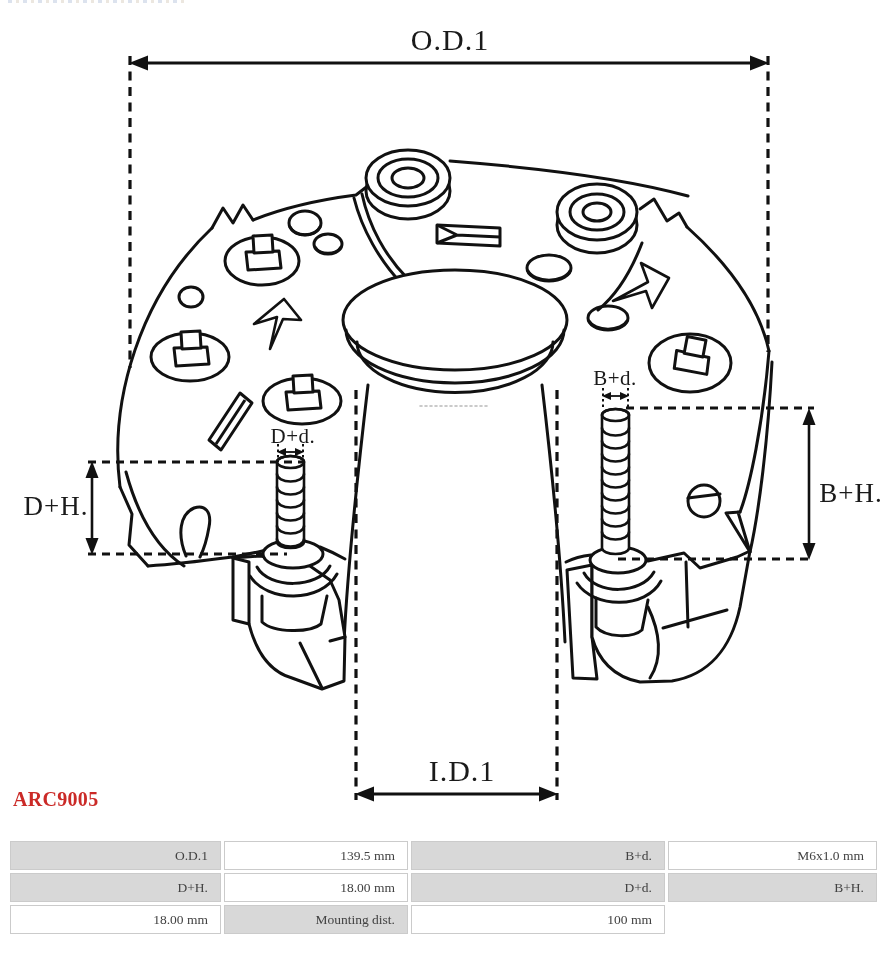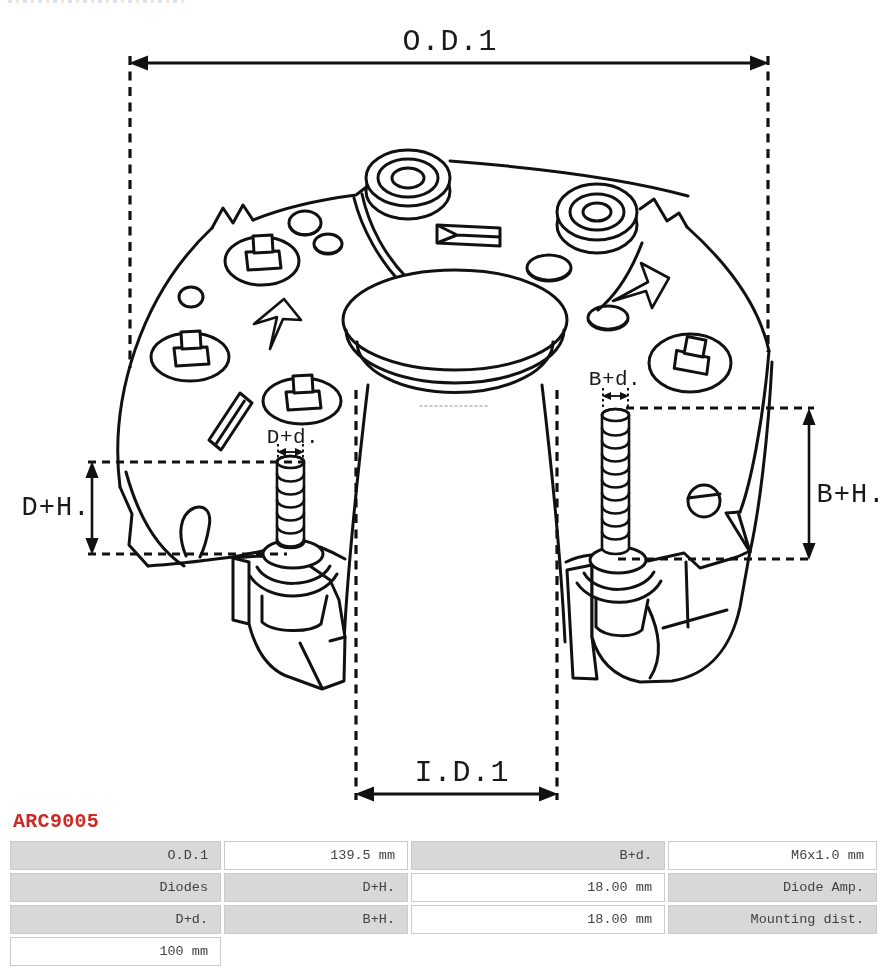--- a/index.html
+++ b/index.html
@@ -1,25 +1,25 @@
 <!DOCTYPE html>
 <html><head>
 <meta charset="utf-8">
 <style>
   html,body{margin:0;padding:0;background:#ffffff;}
   .page{position:relative;width:890px;height:979px;background:#ffffff;overflow:hidden;
-        font-family:Liberation Mono, monospace;}
+        font-family:Liberation Serif, serif;}
   .artifact{position:absolute;left:8px;top:0;width:180px;height:3px;opacity:.5;
     background:repeating-linear-gradient(90deg,#b9c6dd 0 4px,transparent 4px 8px,#d9cfc0 8px 11px,transparent 11px 15px);}
   .drawing{position:absolute;left:0;top:0;}
   .dim-text{fill:#1a1a1a;letter-spacing:1px;}
   .dim-big{font-size:30px;}
   .dim-mid{font-size:27px;}
   .dim-small{font-size:21px;letter-spacing:0.5px;}
-  .part-number{position:absolute;left:13px;top:810px;font-size:20px;font-weight:bold;
+  .part-number{position:absolute;left:13px;top:788px;font-size:20px;font-weight:bold;
     color:#cb2a27;letter-spacing:.3px;}
   .spec-table{position:absolute;left:10px;top:841px;display:grid;
     grid-template-columns:211px 184px 254px 209px;grid-auto-rows:29px;gap:3px;}
   .cell{box-sizing:border-box;border:1px solid #cbcbcb;display:flex;align-items:center;
     justify-content:flex-end;padding-right:12px;font-size:13.5px;color:#424242;}
   .cell.label{background:#d8d8d8;}
   .cell.value{background:#ffffff;}
 </style>
 </head>
 <body>
@@ -219,25 +219,23 @@
   </svg>
 
   <div class="part-number">ARC9005</div>
 
   <div class="spec-table">
     <div class="cell label">O.D.1</div>
     <div class="cell value">139.5 mm</div>
     <div class="cell label">B+d.</div>
     <div class="cell value">M6x1.0 mm</div>
 
-    <div class="cell label">Diodes</div>
     <div class="cell label">D+H.</div>
     <div class="cell value">18.00 mm</div>
 
-    <div class="cell label">Diode Amp.</div>
     <div class="cell label">D+d.</div>
 
     <div class="cell label">B+H.</div>
     <div class="cell value">18.00 mm</div>
     <div class="cell label">Mounting dist.</div>
     <div class="cell value">100 mm</div>
   </div>
 
 </div>
 

